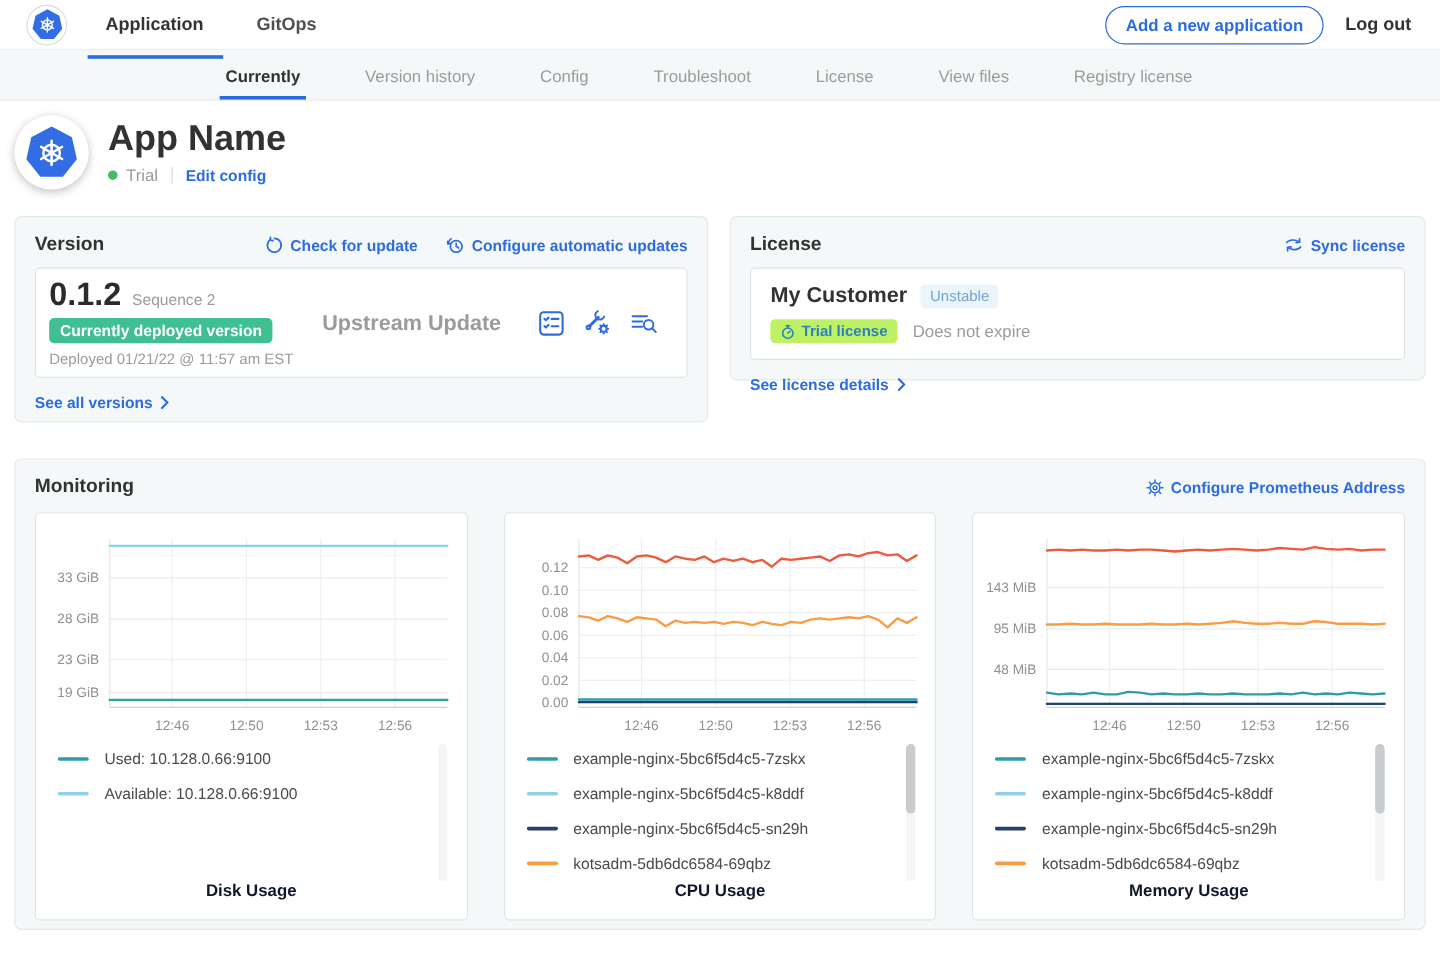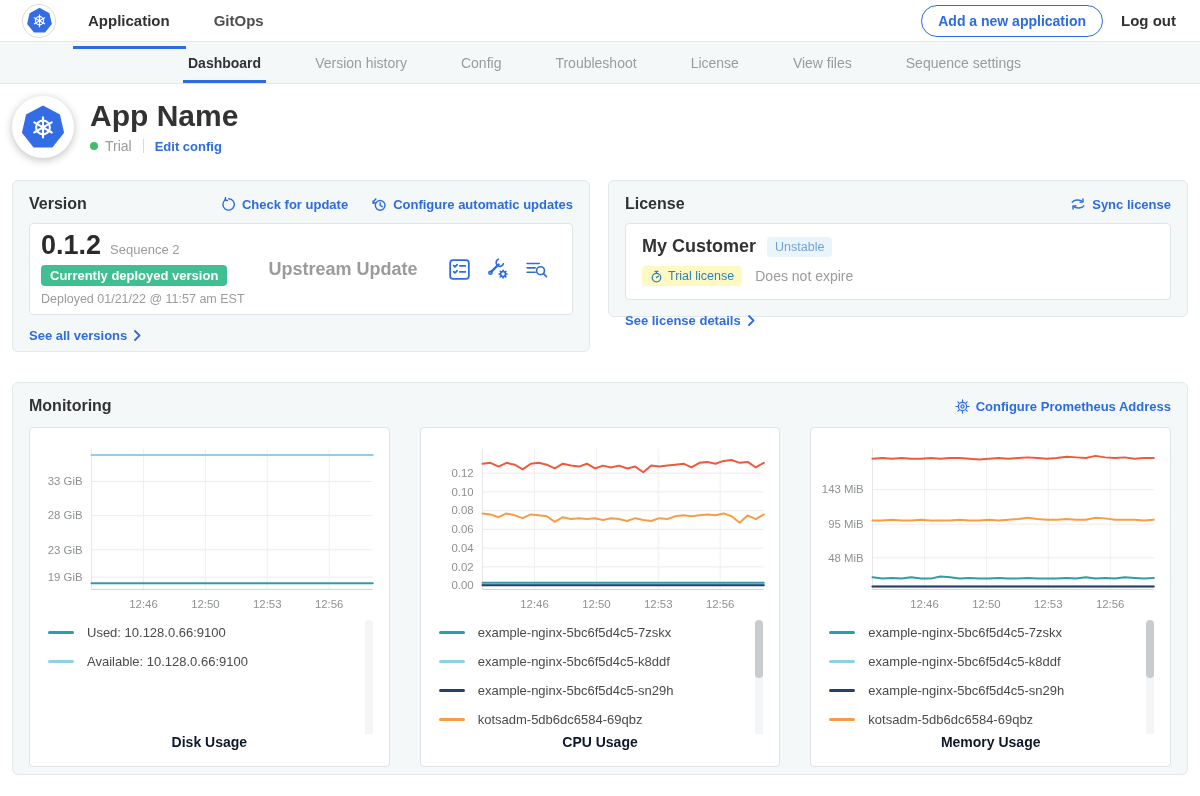--- a/index.html
+++ b/index.html
@@ -54,21 +54,21 @@
   .v-type { font-size:18px; font-weight:bold; color:#9b9b9b; margin-left:24px; }
   .v-icons { margin-left:auto; display:flex; gap:17px; align-items:center; }
   .v-icons > span { cursor:pointer; display:flex; }
   .see-link { display:inline-flex; align-items:center; gap:7px; color:#2d6ce0; font-size:13px; font-weight:bold; margin-top:13px; cursor:pointer; }
 
   .license-panel { margin-top:10px; padding:12px 16px 13px; }
   .customer-row { display:flex; align-items:center; gap:11px; }
   .customer-name { font-size:18px; font-weight:bold; color:#323232; }
   .channel-badge { background:#eaf4fb; color:#74a4d1; font-size:12.5px; padding:3px 8px; border-radius:4px; }
   .trial-row { margin-top:9px; display:flex; align-items:center; gap:13px; }
-  .trial-badge { display:inline-flex; align-items:center; gap:5px; background:#fef9c3; color:#2e7fc0; font-size:12.5px; font-weight:normal; padding:3px 8px; border-radius:4px; }
+  .trial-badge { display:inline-flex; align-items:center; gap:5px; background:#bef264; color:#2e7fc0; font-size:12.5px; font-weight:bold; padding:3px 8px; border-radius:4px; }
   .expiry { color:#9b9b9b; font-size:14px; }
 
   
   .monitoring-card { margin:30px 12px 0; height:393px; padding:14px 16px; }
   .charts-row { display:flex; gap:30px; margin-top:12px; }
   .chart-panel { flex:1; height:340px; background:#fff; border:1px solid #e0e4e6; border-radius:4px; padding:10px 6px; display:flex; flex-direction:column; position:relative; }
   svg.chart { width:100%; height:178px; flex:none; display:block; }
   .legend-wrap { flex:1; position:relative; margin:2px 10px 0 12px; overflow:hidden; }
   .legend-list { list-style:none; margin:8px 0 0; padding:0; }
   .legend-list li { display:flex; align-items:center; gap:13px; margin-bottom:16px; font-size:13px; color:#4a4a4a; line-height:13px; }
@@ -108,27 +108,27 @@
           <span>GitOps</span>
         </div>
     </nav>
     <div class="topbar-right">
       <button class="pill-btn">Add a new application</button>
       <span class="logout">Log out</span>
     </div>
   </header>
 
   <nav class="subnav">
-    <div class="subnav-tab active">Dashboard</div>
+    <div class="subnav-tab active">Currently</div>
     <div class="subnav-tab">Version history</div>
     <div class="subnav-tab">Config</div>
     <div class="subnav-tab">Troubleshoot</div>
     <div class="subnav-tab">License</div>
     <div class="subnav-tab">View files</div>
-    <div class="subnav-tab">Sequence settings</div>
+    <div class="subnav-tab">Registry license</div>
   </nav>
 
   <section class="app-header">
     <div class="app-icon">
       <svg viewBox="0 0 100 100" width="46" height="46">
         <polygon points="50,3 86.8,22.7 95.8,62.5 70.4,94.3 29.6,94.3 4.2,62.5 13.2,22.7" fill="#326de6"></polygon>
         <g stroke="#fff" stroke-width="4.5" fill="none" stroke-linecap="round">
           <circle cx="50" cy="51" r="15"></circle>
           <line x1="50" y1="51" x2="50" y2="29"></line>
             <line x1="50" y1="51" x2="69" y2="40"></line>

